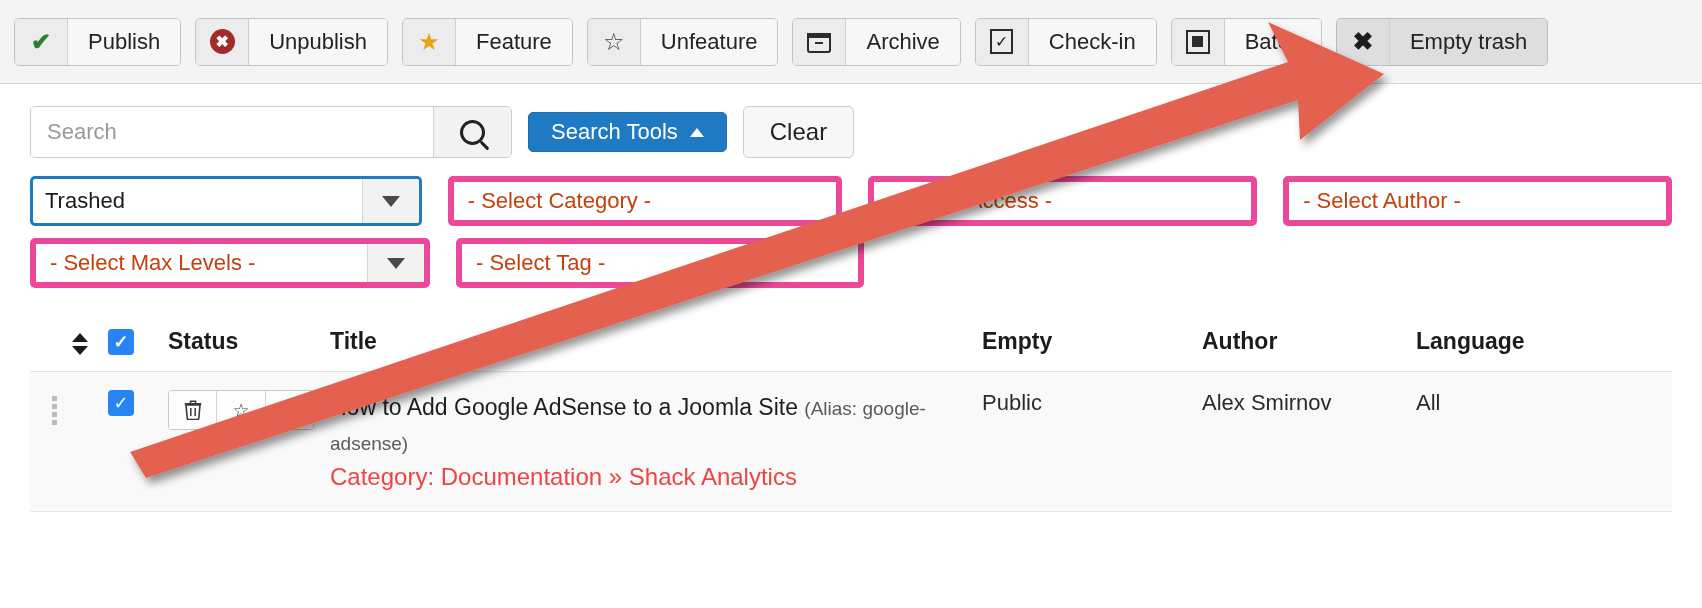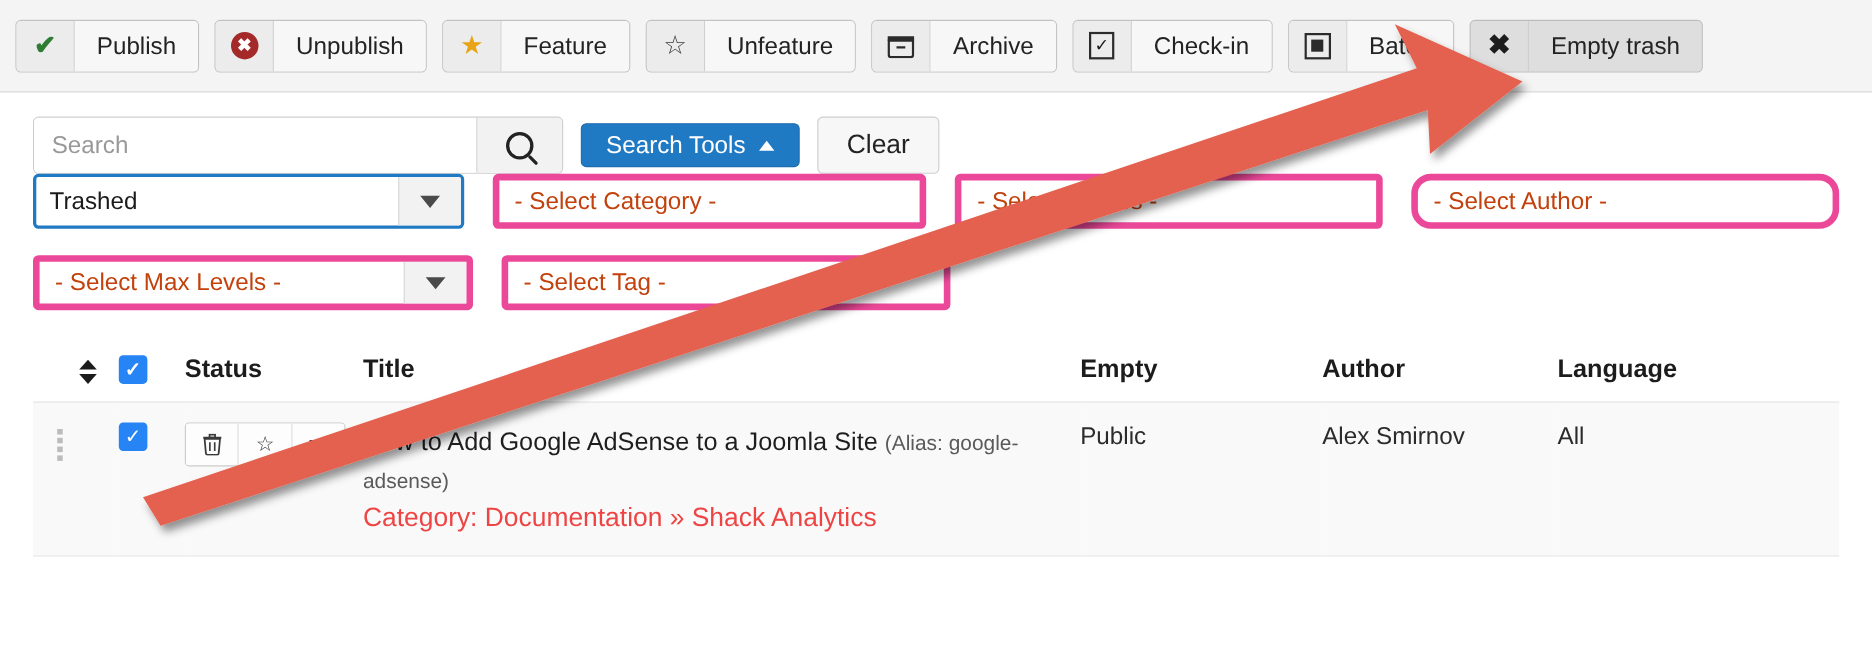--- a/index.html
+++ b/index.html
@@ -151,21 +151,21 @@
     border: 1px solid #cdcdcd;
     color: #232323;
     font-size: 24px;
     padding: 0 26px;
     border-radius: 5px;
     cursor: pointer;
     font-family: "Liberation Sans", sans-serif;
   }
 
   
-  .filters { display: flex; flex-wrap: wrap; gap: 12px; align-items: center; }
+  .filters { margin-top: 18px; display: flex; flex-wrap: wrap; gap: 0; align-items: center; }
   .filter-row { display: flex; width: 100%; gap: 26px; margin-bottom: 12px; }
 
   .sel {
     height: 50px;
     border: 6px solid #ec4899;
     border-radius: 5px;
     background: #fff;
     display: flex;
     align-items: center;
     box-sizing: border-box;
@@ -193,21 +193,21 @@
     width: 0; height: 0;
     border-left: 9px solid transparent;
     border-right: 9px solid transparent;
     border-top: 11px solid #4a4a4a;
     display: block;
   }
 
   .w-status   { width: 408px; }
   .w-category { width: 410px; }
   .w-access   { width: 404px; }
-  .w-author   { width: 404px; border-radius: 18px; }
+  .w-author   { width: 404px; }
   .w-tag      { width: 408px; }
   .w-levels   { width: 400px; }
 
   
   table.list { width: 100%; border-collapse: collapse; margin-top: 28px; }
   table.list thead th {
     text-align: left;
     font-size: 23px;
     font-weight: bold;
     color: #1c1c1c;

